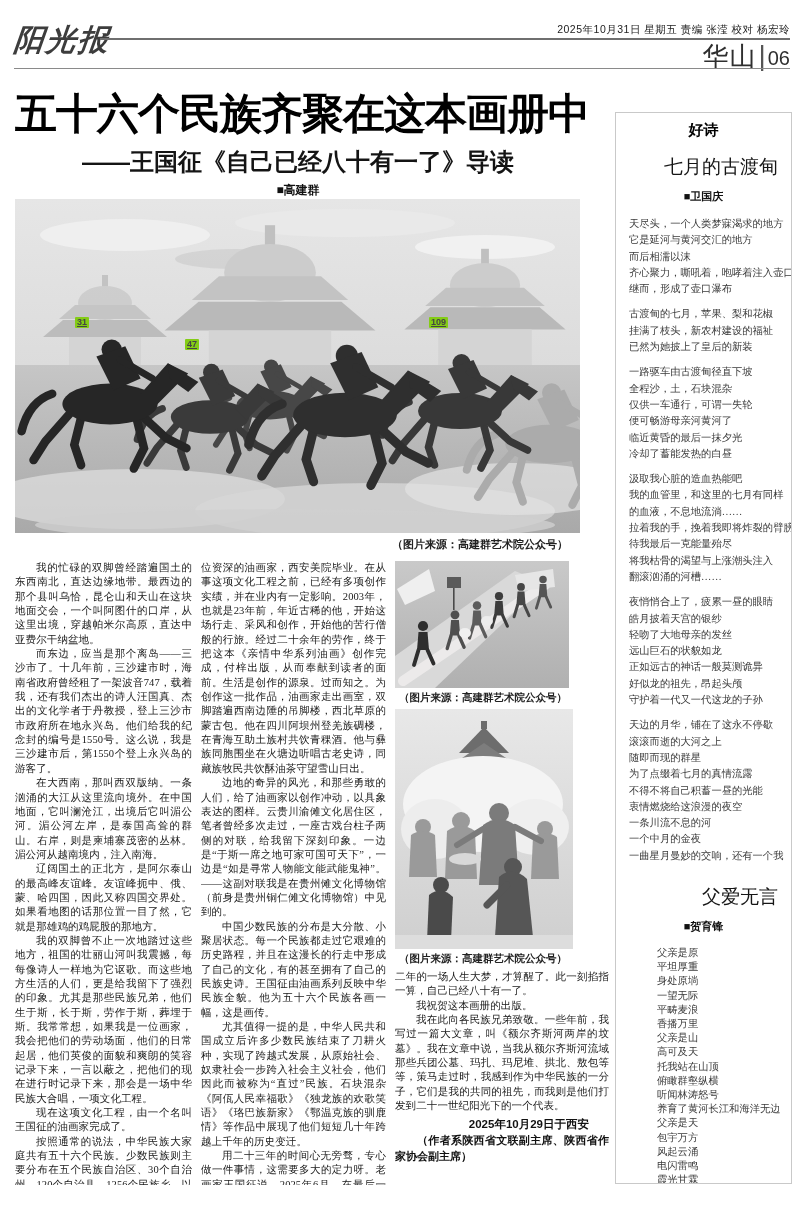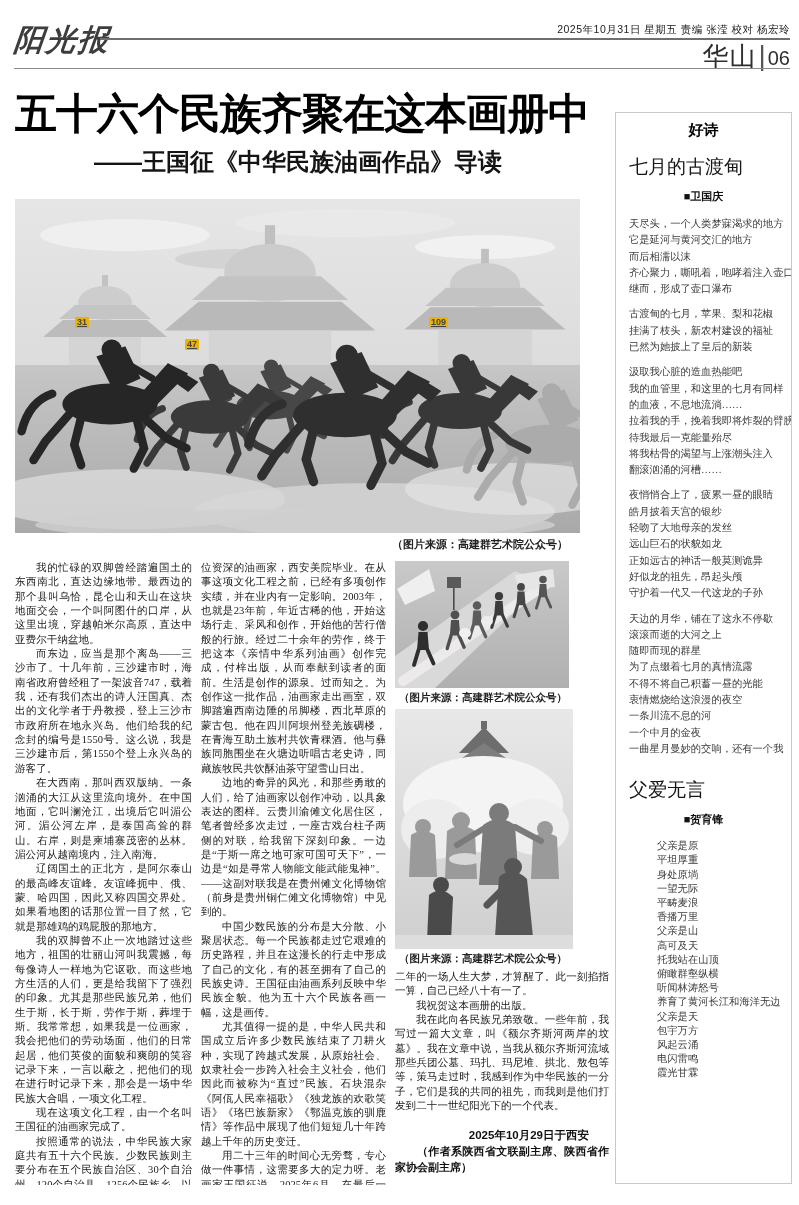--- a/index.html
+++ b/index.html
@@ -44,21 +44,21 @@
     position:absolute; left:15px; top:182px; width:566px; text-align:center;
     font-family:"Liberation Sans", sans-serif; font-weight:bold; font-size:12px; color:#111;
   }
 
   
   .hero { position:absolute; left:15px; top:199px; width:565px; height:334px; background:#dcdcdc; }
   .hero svg { display:block; }
   .bib-layer { position:absolute; inset:0; }
   .bib {
     position:absolute; font-family:"Liberation Sans", sans-serif; font-size:9px; font-weight:bold;
-    color:#444; background:#eab308; padding:0 2px; border-radius:1px; line-height:11px;text-decoration:underline;
+    color:#444; background:#84cc16; padding:0 2px; border-radius:1px; line-height:11px;text-decoration:underline;
   }
   .bib:nth-child(1){ left:60px; top:118px; }
   .bib:nth-child(2){ left:170px; top:140px; }
   .bib:nth-child(3){ left:414px; top:118px; }
   .hero-caption {
     position:absolute; left:15px; top:537px; width:565px; text-align:right; padding-right:12px;
     font-size:11px; font-weight:bold; color:#222;
   }
 
   
@@ -69,38 +69,38 @@
   .col3 { width:214px; }
   .body-par {
     font-size:10.5px; line-height:14.35px; text-align:justify; text-indent:2em;
     color:#191919; letter-spacing:0.1px;
   }
   .body-par.noindent { text-indent:0; }
   .photo { display:block; background:#d5d5d5; }
   .photo-caption { width:176px; text-align:center; font-size:10.5px; font-weight:bold; color:#222; padding:3px 0 4px 0; }
   .art-dateline {
     font-family:"Liberation Sans", sans-serif; font-weight:bold; font-size:11.5px; color:#111;
-    text-align:right; padding-right:20px; margin-top:14px; line-height:16px;
+    text-align:right; padding-right:20px; margin-top:3px; line-height:16px;
   }
   .author-note {
     font-family:Liberation Sans, sans-serif; font-weight:bold; font-size:11px; color:#111;
     text-align:justify; text-indent:2em; line-height:16px;
   }
 
   
   .sidebar {
     position:absolute; left:615px; top:112px; width:177px; height:1072px;
     border:1px solid #c9c9c9; padding:6px 13px; overflow:hidden; background:#fff;
   }
   .sidebar-header {
     text-align:center; font-family:"Liberation Sans", sans-serif; font-weight:bold;
     font-size:15px; color:#000; margin:2px 0 14px 0;
   }
   .poem-title {
-    text-align:left; font-family:"Liberation Sans", sans-serif; font-weight:500;
+    text-align:right; font-family:"Liberation Sans", sans-serif; font-weight:500;
     font-size:19px; color:#161616; margin-bottom:9px;
   }
   .poem-title.second { margin-top:20px; }
   .poem-author {
     text-align:center; font-family:"Liberation Sans", sans-serif; font-weight:bold;
     font-size:11px; color:#111; margin-bottom:12px;
   }
   .poem-stanzas .stanza { margin-bottom:9px; }
   .poem-line { font-size:10.3px; line-height:16.3px; color:#3a3a3a; white-space:nowrap; }
   .poem2 .poem-line { line-height:14.2px; }
@@ -114,21 +114,22 @@
 
   <div class="logo">阳光报</div>
   <div class="rule-logo"></div>
   <div class="masthead-dateline">2025年10月31日 星期五 责编 张滢 校对 杨宏玲</div>
   <div class="section-line">
     <span class="section-name">华山</span><span class="section-divider">|</span><span class="section-pageno">06</span>
   </div>
   <div class="rule-full"></div>
 
   <div class="headline">五十六个民族齐聚在这本画册中</div>
-  <div class="subtitle">——王国征《中华民族油画作品》导读</div>
+  <div class="subtitle">——王国征《自己已经八十有一了》导读</div>
+  <div class="byline">■高建群</div>
 
   <div class="hero">
     <svg width="565" height="334" viewBox="0 0 565 334">
       <defs>
         <linearGradient id="sky" x1="0" y1="0" x2="0" y2="1">
           <stop offset="0" stop-color="#e6e6e6"></stop>
             <stop offset="1" stop-color="#d2d2d2"></stop>
         </linearGradient>
         <linearGradient id="ground" x1="0" y1="0" x2="0" y2="1">
           <stop offset="0" stop-color="#c6c6c6"></stop>
@@ -321,20 +322,28 @@
           <div class="poem-line">而后相濡以沫</div>
           <div class="poem-line">齐心聚力，嘶吼着，咆哮着注入壶口</div>
           <div class="poem-line">继而，形成了壶口瀑布</div>
         </div>
         <div class="stanza">
           <div class="poem-line">古渡甸的七月，苹果、梨和花椒</div>
           <div class="poem-line">挂满了枝头，新农村建设的福祉</div>
           <div class="poem-line">已然为她披上了皇后的新装</div>
         </div>
         <div class="stanza">
+          <div class="poem-line">一路驱车由古渡甸径直下坡</div>
+          <div class="poem-line">全程沙，土，石块混杂</div>
+          <div class="poem-line">仅供一车通行，可谓一失轮</div>
+          <div class="poem-line">便可畅游母亲河黄河了</div>
+          <div class="poem-line">临近黄昏的最后一抹夕光</div>
+          <div class="poem-line">冷却了蓄能发热的白昼</div>
+        </div>
+        <div class="stanza">
           <div class="poem-line">汲取我心脏的造血热能吧</div>
           <div class="poem-line">我的血管里，和这里的七月有同样</div>
           <div class="poem-line">的血液，不息地流淌……</div>
           <div class="poem-line">拉着我的手，挽着我即将炸裂的臂膀</div>
           <div class="poem-line">待我最后一克能量殆尽</div>
           <div class="poem-line">将我枯骨的渴望与上涨潮头注入</div>
           <div class="poem-line">翻滚汹涌的河槽……</div>
         </div>
         <div class="stanza">
           <div class="poem-line">夜悄悄合上了，疲累一昼的眼睛</div>

